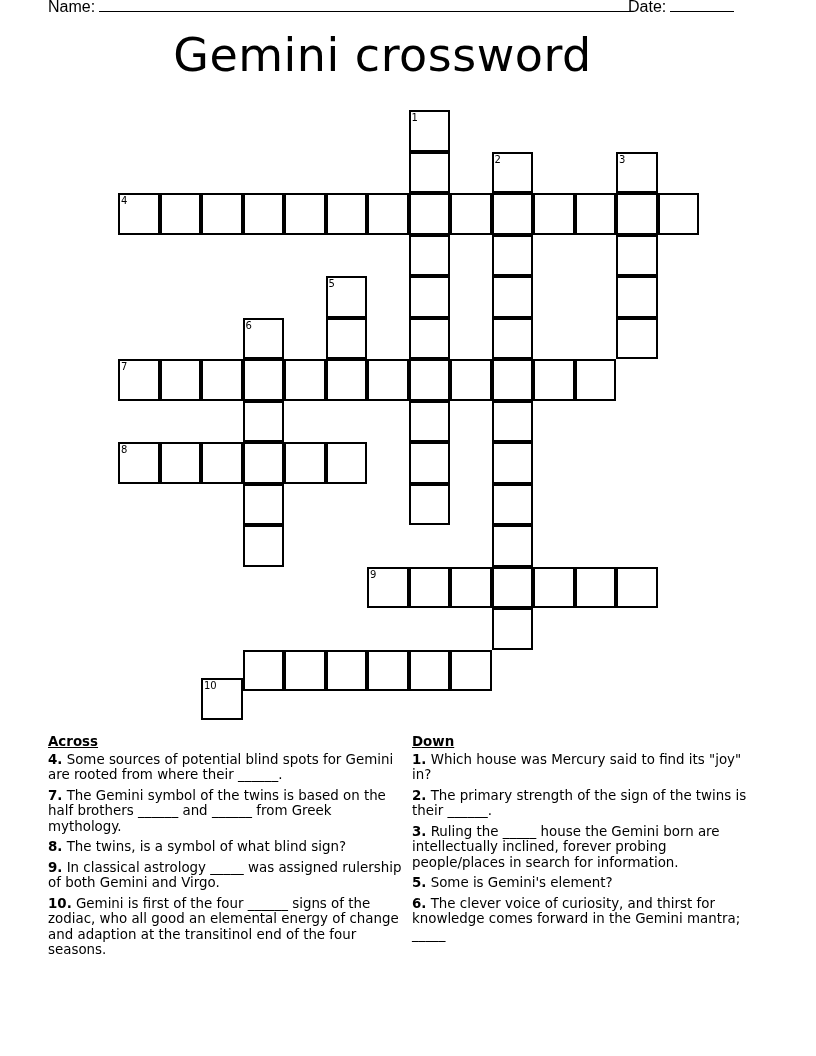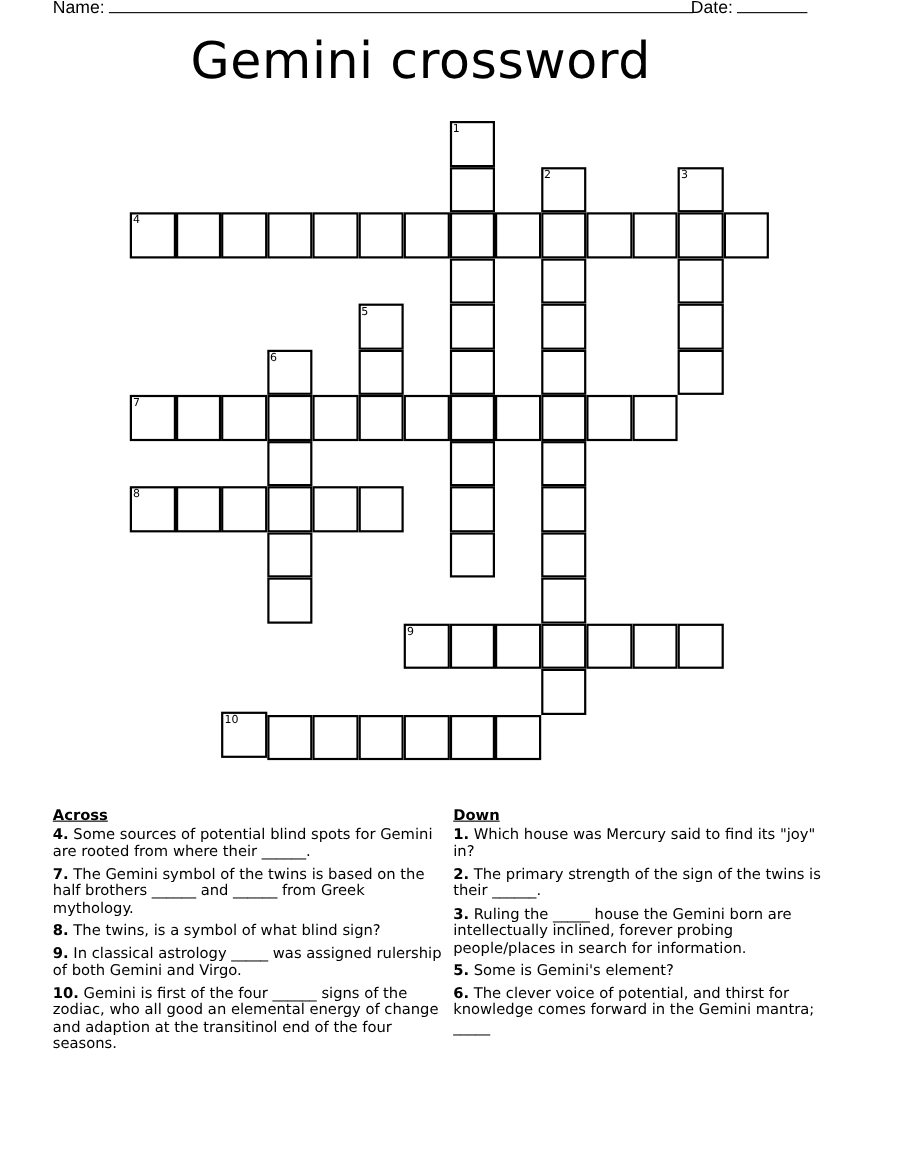--- a/index.html
+++ b/index.html
@@ -109,21 +109,21 @@
     <div class="cell" style="left: 284px; top: 442px;"></div>
     <div class="cell" style="left: 325.5px; top: 442px;"></div>
     <div class="cell" style="left: 367px; top: 566.5px;">
       <span class="num">9</span>
     </div>
     <div class="cell" style="left: 408.5px; top: 566.5px;"></div>
     <div class="cell" style="left: 450px; top: 566.5px;"></div>
     <div class="cell" style="left: 533px; top: 566.5px;"></div>
     <div class="cell" style="left: 574.5px; top: 566.5px;"></div>
     <div class="cell" style="left: 616px; top: 566.5px;"></div>
-    <div class="cell" style="left: 201px; top: 647px; text-decoration: underline;">
+    <div class="cell" style="left: 201px; top: 678px; text-decoration: underline;">
       <span class="num">10</span>
     </div>
     <div class="cell" style="left: 242.5px; top: 649.5px;"></div>
     <div class="cell" style="left: 284px; top: 649.5px;"></div>
     <div class="cell" style="left: 325.5px; top: 649.5px;"></div>
     <div class="cell" style="left: 367px; top: 649.5px;"></div>
     <div class="cell" style="left: 408.5px; top: 649.5px;"></div>
     <div class="cell" style="left: 450px; top: 649.5px;"></div>
   </div>
 
@@ -135,14 +135,14 @@
   <div class="clue"><b>9.</b><span> In classical astrology _____ was assigned rulership of both Gemini and Virgo.</span></div>
   <div class="clue"><b>10.</b><span> Gemini is first of the four ______ signs of the zodiac, who all good an elemental energy of change and adaption at the transitinol end of the four seasons.</span></div>
 </div>
 
 <div class="clues" id="down">
   <h3>Down</h3>
   <div class="clue"><b>1.</b><span> Which house was Mercury said to find its "joy" in?</span></div>
   <div class="clue"><b>2.</b><span> The primary strength of the sign of the twins is their ______.</span></div>
   <div class="clue"><b>3.</b><span> Ruling the _____ house the Gemini born are intellectually inclined, forever probing people/places in search for information.</span></div>
   <div class="clue"><b>5.</b><span> Some is Gemini's element?</span></div>
-  <div class="clue"><b>6.</b><span> The clever voice of potential, and thirst for knowledge comes forward in the Gemini mantra; _____</span></div>
+  <div class="clue"><b>6.</b><span> The clever voice of curiosity, and thirst for knowledge comes forward in the Gemini mantra; _____</span></div>
 </div>
 
 </body></html>

